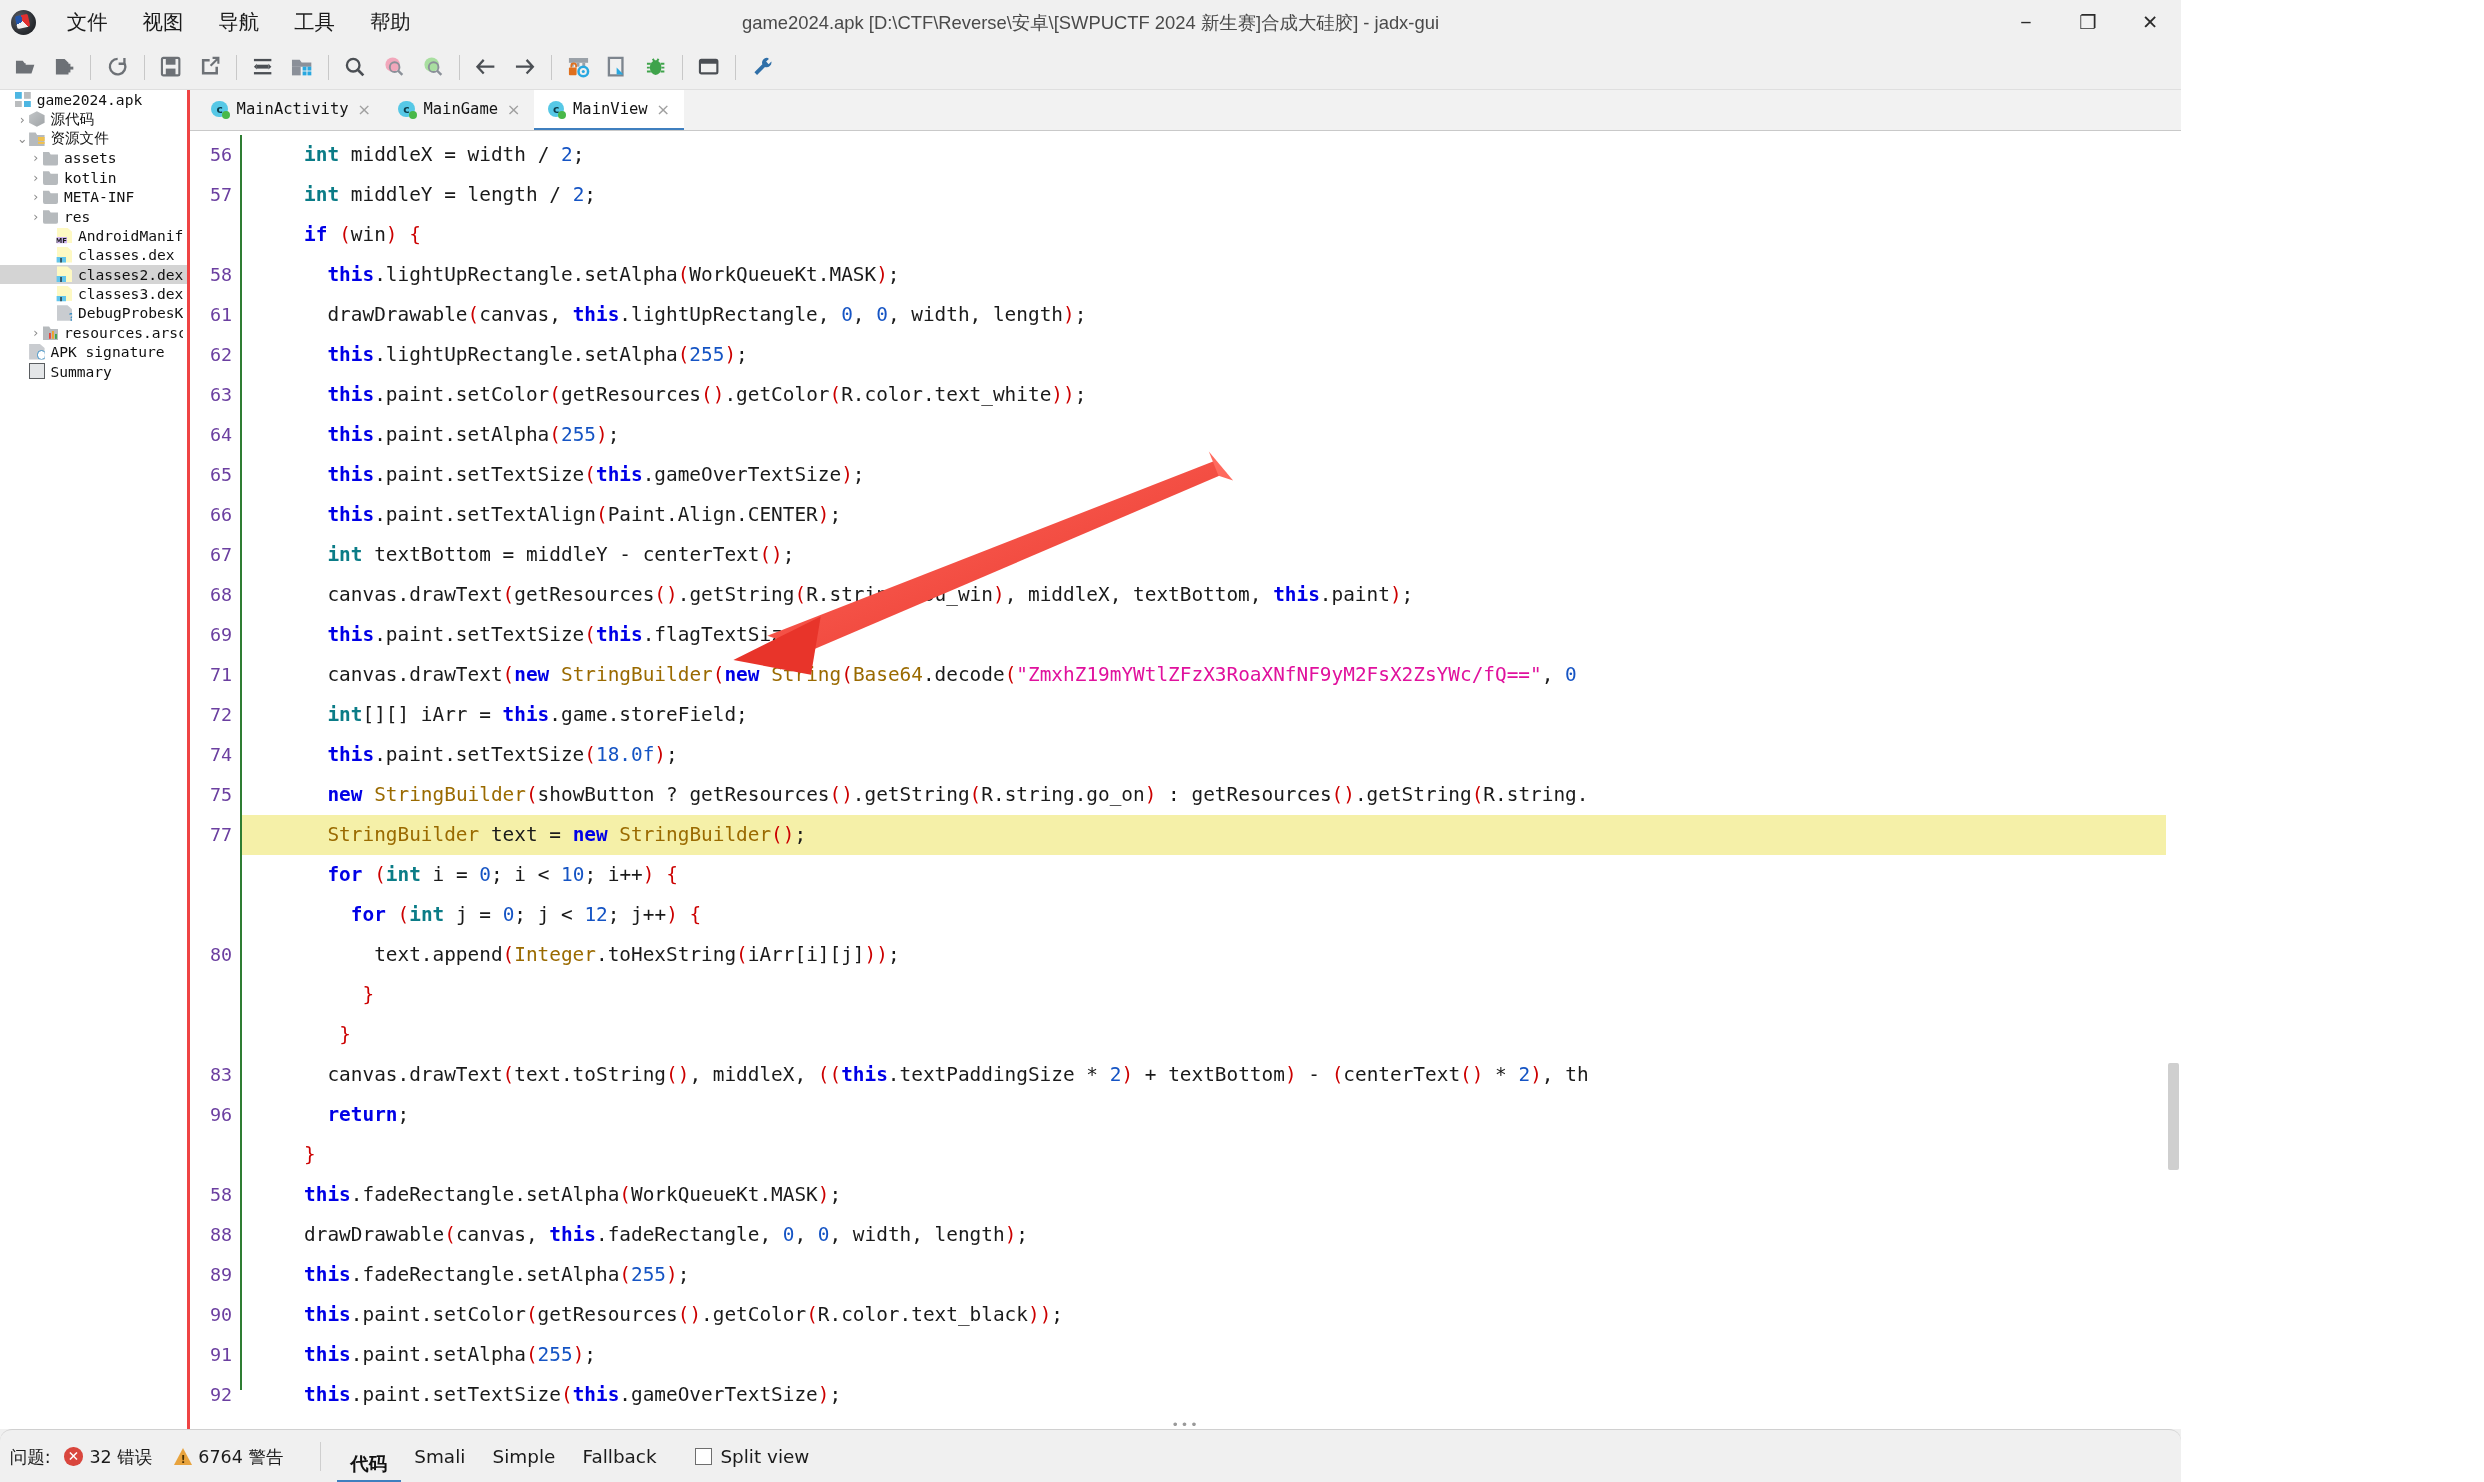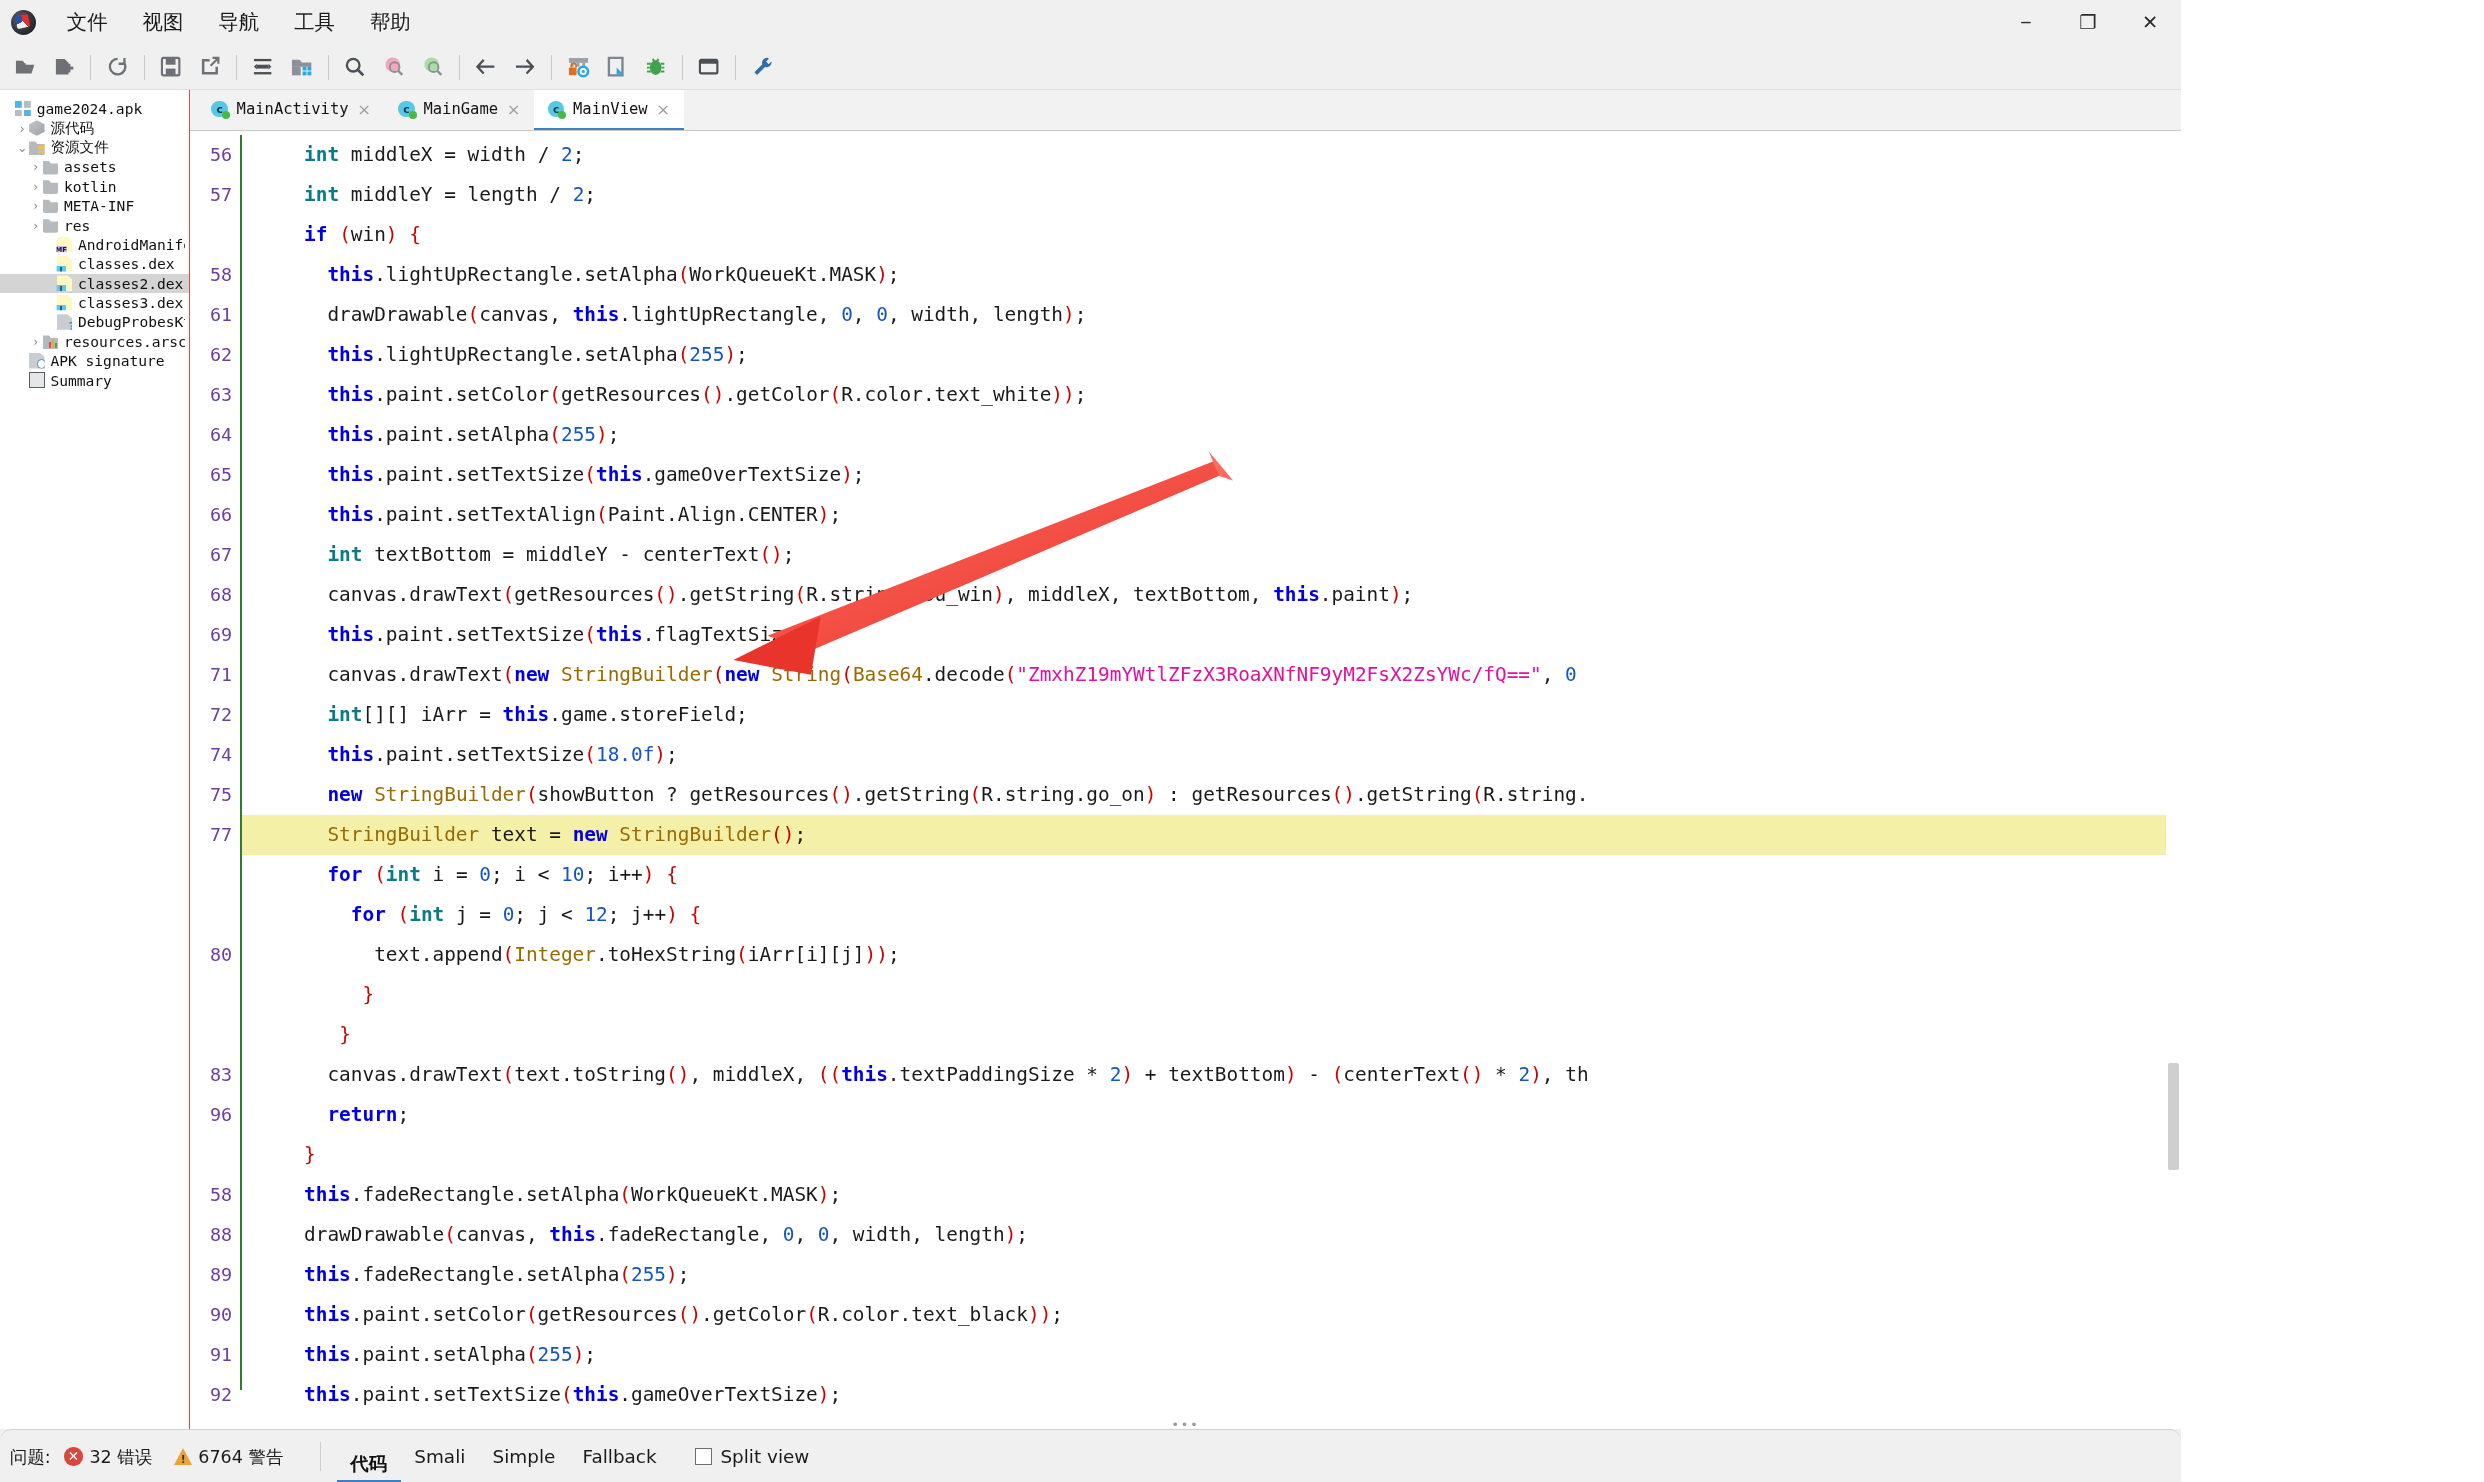--- a/index.html
+++ b/index.html
@@ -60,22 +60,22 @@
   }
   .tb svg { display: block; }
   .tbsep { width: 1px; height: 25px; background: #c8c8c8; margin: 0 6.8px; }
 
   
   .body { flex: 1 1 auto; display: flex; min-height: 0; background:#fff; }
 
   
   .sidebar {
     width: 190px; flex: 0 0 190px; background: #ffffff;
-    border-right: 1px solid #ef4444;
-    padding-top: 9px; overflow: hidden;
+    border-right: 3px solid #ef4444;
+    padding-top: 0; overflow: hidden;
     font-family: "DejaVu Sans Mono", monospace;
   }
   .trow {
     display: flex; align-items: center; height: 19.4px; font-size: 14.6px; color: #101010;
     white-space: nowrap; padding-right: 3.9px;
   }
   .trow.sel { background: #d4d4d4; }
   .twist {
     width: 13.6px; flex: 0 0 13.6px; text-align: center; color: #8a8a8a; font-size: 12.6px;
     font-family: "DejaVu Sans", sans-serif;
@@ -208,20 +208,21 @@
 
   <div class="titlebar">
     <div class="app-logo"></div>
     <div class="menubar">
       <div class="menu-item">文件</div>
       <div class="menu-item">视图</div>
       <div class="menu-item">导航</div>
       <div class="menu-item">工具</div>
       <div class="menu-item">帮助</div>
     </div>
+    <div class="window-title">game2024.apk [D:\CTF\Reverse\安卓\[SWPUCTF 2024 新生赛]合成大硅胶] - jadx-gui</div>
     <div class="wincontrols">
       <div class="wc">−</div>
       <div class="wc">❐</div>
       <div class="wc close">✕</div>
     </div>
   </div>
 
   <div class="toolbar">
     <div class="tb">
       <svg width="21.3" height="21.3" viewBox="0 0 22 22">

